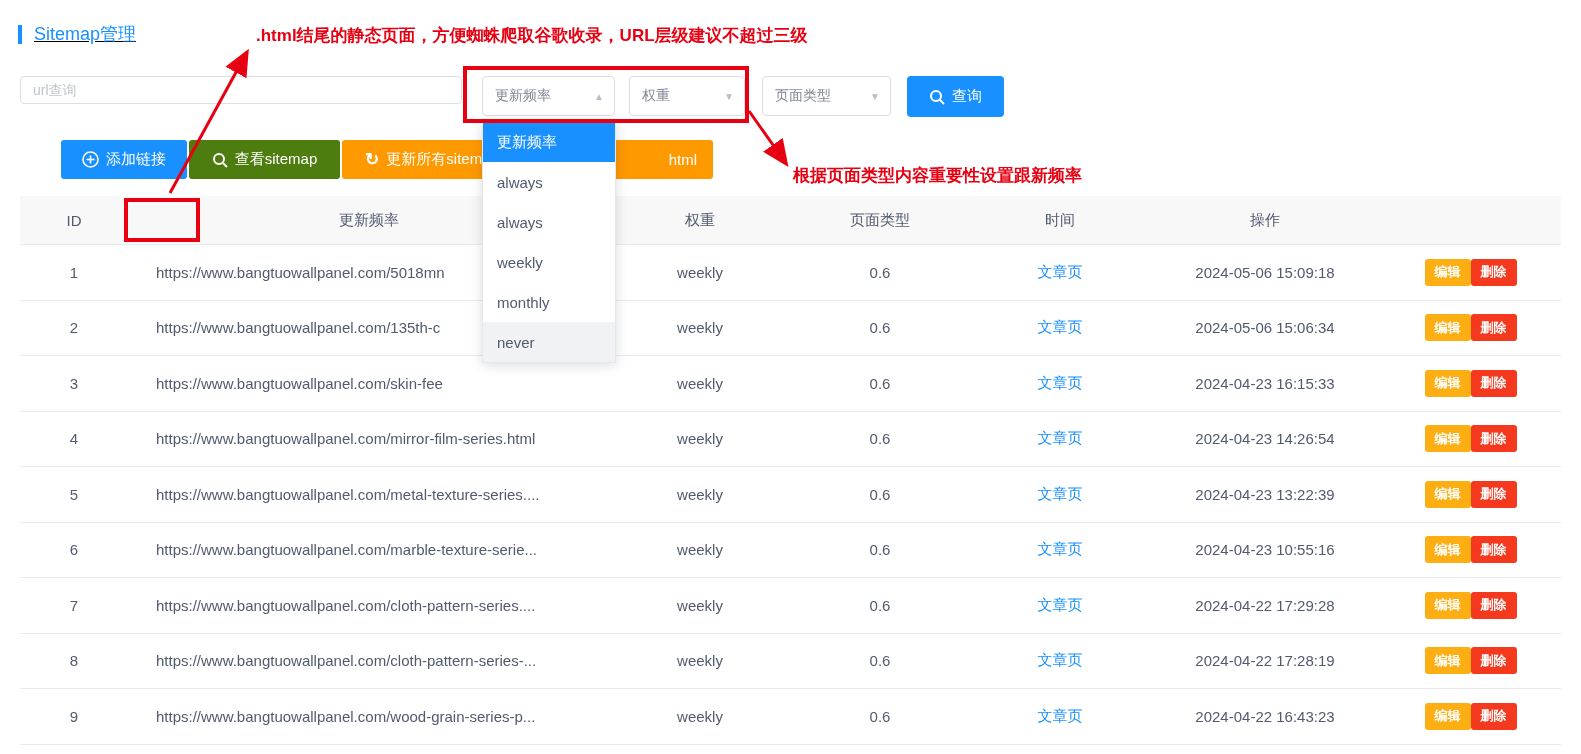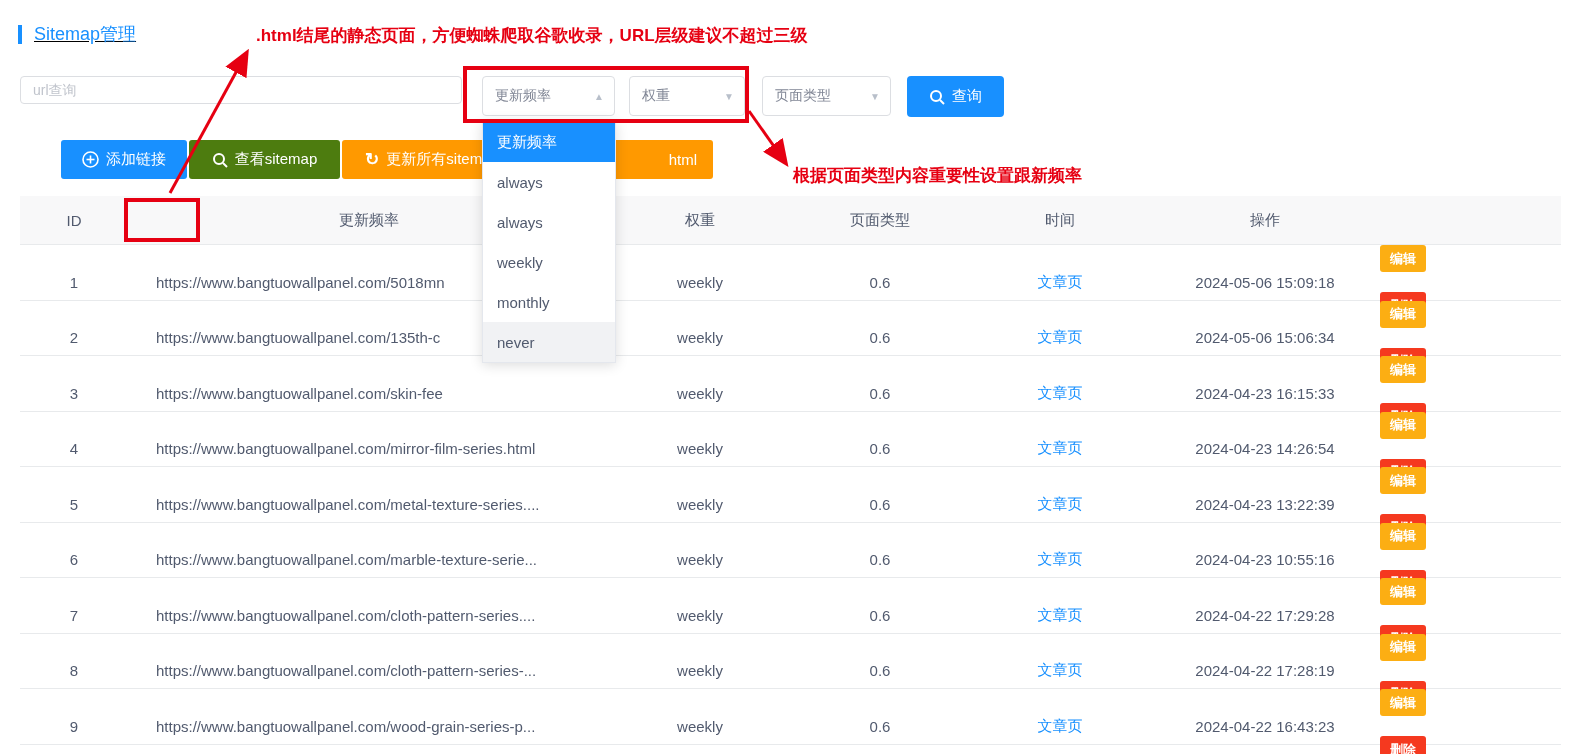--- a/index.html
+++ b/index.html
@@ -83,21 +83,21 @@
     grid-template-columns:108px 482px 180px 180px 180px 230px 1fr;
     align-items:center;
     border-bottom:1px solid #e8eaec;
     font-size:15px; color:#515a6e;
   }
   .thead { height:49px; background:#f8f8f9; }
   .tbody .trow { height:55.5px; background:#fff; }
   .cell { text-align:center; }
   .cell.url { text-align:left; padding-left:28px; white-space:nowrap; overflow:hidden; }
   .link { color:#1890ff; cursor:pointer; }
-  .ops { display:flex; justify-content:center; gap:20px;flex-direction:column; }
+  .ops { display:flex; justify-content:center; gap:0; }
   .op-btn {
     width:46px; height:27px; border-radius:3px; color:#fff; font-size:13px;
     font-weight:600; display:flex; align-items:center; justify-content:center; cursor:pointer;
   }
   .op-edit { background:#fcae13; }
   .op-del  { background:#f5391f; }
 </style>
 </head>
 <body>
 

